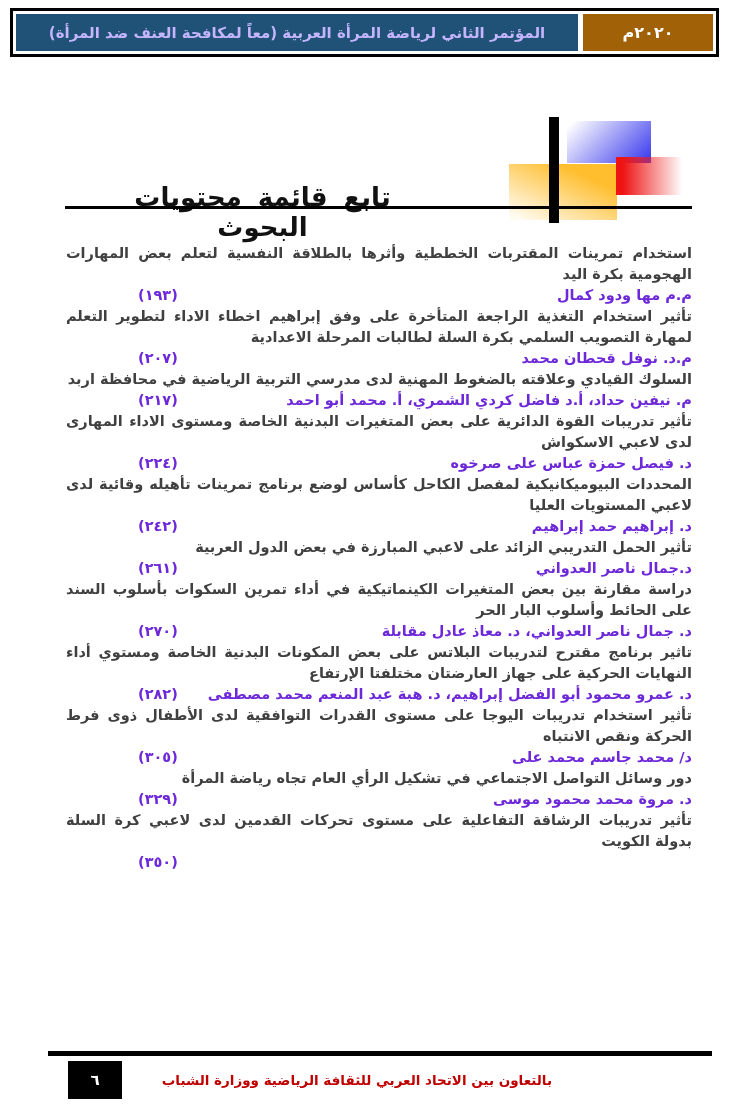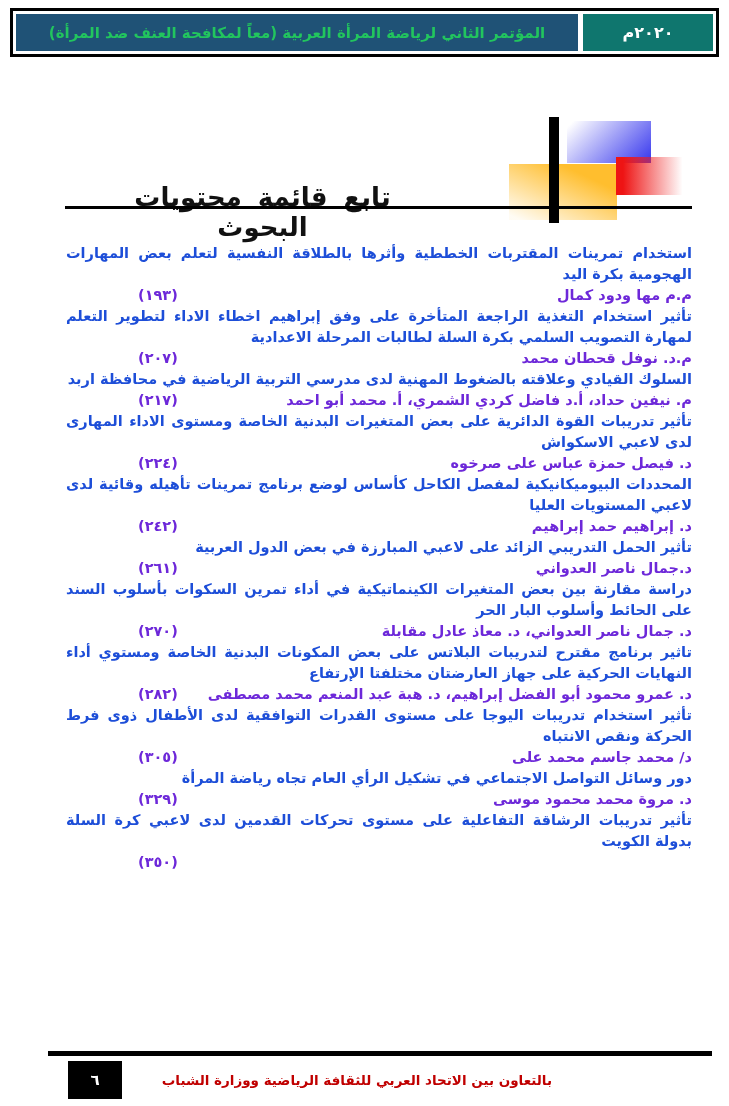--- a/index.html
+++ b/index.html
@@ -12,26 +12,26 @@
     font-family:"DejaVu Sans","Liberation Sans",sans-serif;
     overflow:hidden;
   }
   
   .header {
     position:absolute; left:10px; top:8px; width:709px; height:49px;
     border:3px solid #000; background:#fff;
     display:flex; direction:rtl; gap:5px; padding:3px;
   }
   .header-year {
-    width:130px; background:#0f766e; color:#fff;
+    width:130px; background:#a16207; color:#fff;
     display:flex; align-items:center; justify-content:center;
     font-weight:bold; font-size:16px;
   }
   .header-conf {
-    flex:1; background:#1F5276; color:#22c55e;
+    flex:1; background:#1F5276; color:#c4b5fd;
     display:flex; align-items:center; justify-content:center;
     font-weight:bold; font-size:15px;
   }
   
   .section-title {
     position:absolute; left:95px; top:138px; width:335px;
     direction:rtl; text-align:center;
     font-size:26px; font-weight:bold; color:#111;
     word-spacing:7px; letter-spacing:0.5px;margin-top:44px;
   }
@@ -59,21 +59,21 @@
     position:absolute; left:65px; top:206px; width:627px; height:3px;
     background:#000; z-index:5;
   }
   
   .entries {
     position:absolute; left:66px; top:243px; width:626px;
     direction:rtl; font-size:14.5px; font-weight:bold; line-height:21px;
     color:#111;
   }
   .entry-title {
-    text-align:justify; text-align-last:right; color:#1d4ed8;
+    text-align:justify; text-align-last:right; color:#404040;
   }
   .author-row {
     display:flex; justify-content:space-between; direction:ltr;
     color:#6d28d9;
   }
   .entry-page { direction:rtl; margin-left:72px; }
   .entry-authors { direction:rtl; }
   
   .footer-rule {
     position:absolute; left:48px; top:1051px; width:664px; height:5px; background:#000;

